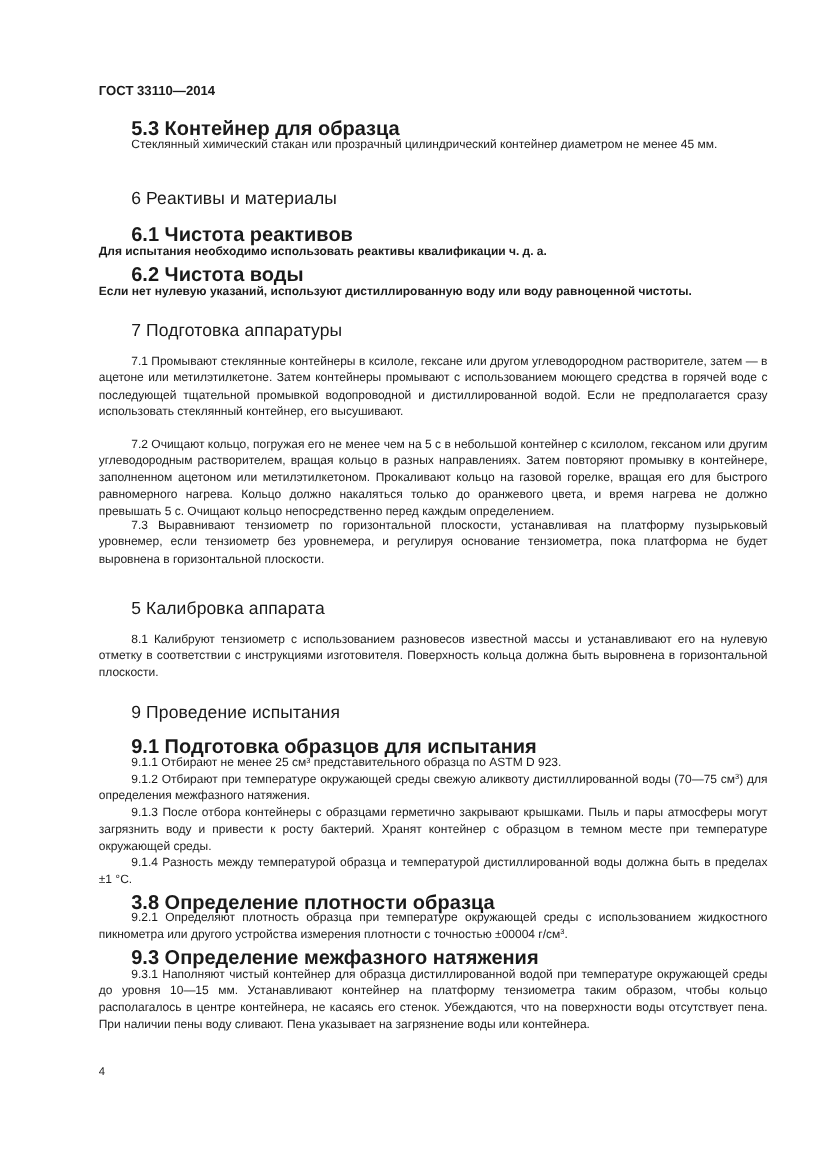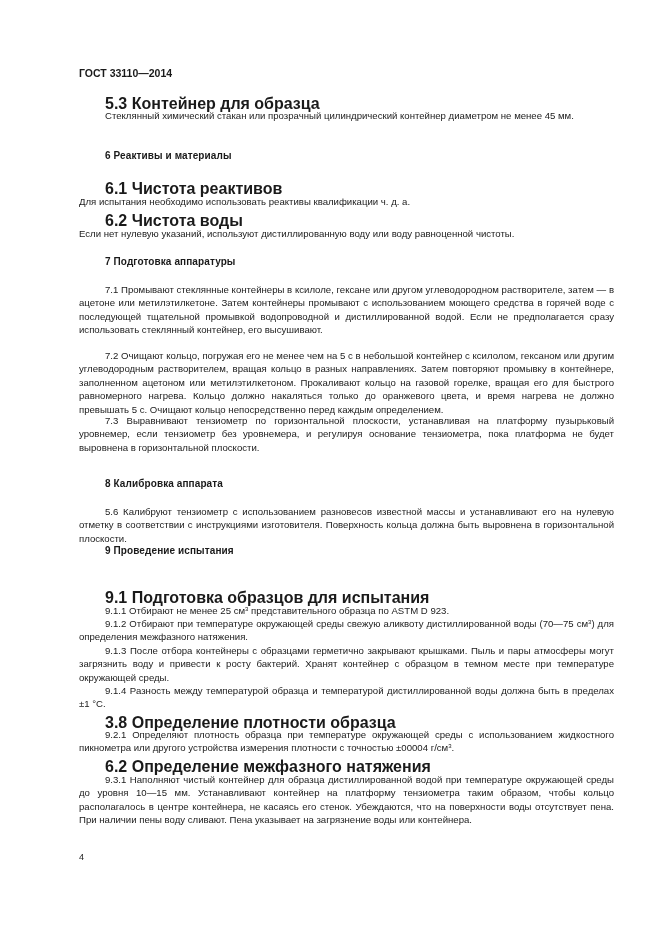--- a/index.html
+++ b/index.html
@@ -1,24 +1,24 @@
 <!DOCTYPE html>
 <html><head>
 <meta charset="utf-8">
 <style>
   html, body { margin: 0; padding: 0; background: #ffffff; }
   body { width: 661px; height: 936px; position: relative; overflow: hidden;
          font-family: "Liberation Sans", sans-serif; color: #1a1a1a; }
   .page { position: absolute; left: 79px; top: 0; width: 535px; }
   .abs { position: absolute; left: 0; width: 535px; }
   .header { font-weight: bold; font-size: 10.5px; top: 67px; left: 0; }
-  .h1 { font-weight: bold; font-size: 10px; padding-left: 26px; letter-spacing: 0.1px; }
+  .h1 { font-weight: normal; font-size: 14px; padding-left: 26px; letter-spacing: 0.1px; }
   .h2 { font-weight: bold; font-size: 16px; padding-left: 26px; }
   .p { font-size: 9.6px; line-height: 13.4px; text-align: justify; text-indent: 26px; margin: 0; }
-  .p.flush { text-indent: 0; }
+  .p.flush { text-indent: 0; font-weight: bold; }
   sup { font-size: 6px; vertical-align: top; position: relative; top: -1px; }
   .pagenum { font-size: 9px; top: 852px; }
 </style>
 </head>
 <body>
 
 <div class="page">
 
   <div class="abs header">ГОСТ 33110—2014</div>
 
@@ -29,30 +29,30 @@
   <div class="abs h2" style="top:180px;">6.1  Чистота реактивов</div>
   <p class="abs p flush" style="top:195px;">Для испытания необходимо использовать реактивы квалификации ч. д. а.</p>
   <div class="abs h2" style="top:212px;">6.2  Чистота воды</div>
   <p class="abs p flush" style="top:227px;">Если нет нулевую указаний, используют дистиллированную воду или воду равноценной чистоты.</p>
 
   <div class="abs h1" style="top:256px;">7  Подготовка аппаратуры</div>
   <p class="abs p" style="top:283px;">7.1  Промывают стеклянные контейнеры в ксилоле, гексане или другом углеводородном растворителе, затем — в ацетоне или метилэтилкетоне. Затем контейнеры промывают с использованием моющего средства в горячей воде с последующей тщательной промывкой водопроводной и дистиллированной водой. Если не предполагается сразу использовать стеклянный контейнер, его высушивают.</p>
   <p class="abs p" style="top:349px;">7.2  Очищают кольцо, погружая его не менее чем на 5 с в небольшой контейнер с ксилолом, гексаном или другим углеводородным растворителем, вращая кольцо в разных направлениях. Затем повторяют промывку в контейнере, заполненном ацетоном или метилэтилкетоном. Прокаливают кольцо на газовой горелке, вращая его для быстрого равномерного нагрева. Кольцо должно накаляться только до оранжевого цвета, и время нагрева не должно превышать 5 с. Очищают кольцо непосредственно перед каждым определением.</p>
   <p class="abs p" style="top:414px;">7.3  Выравнивают тензиометр по горизонтальной плоскости, устанавливая на платформу пузырьковый уровнемер, если тензиометр без уровнемера, и регулируя основание тензиометра, пока платформа не будет выровнена в горизонтальной плоскости.</p>
 
-  <div class="abs h1" style="top:478px;">8  Калибровка аппарата</div>
-  <p class="abs p" style="top:505px;">5.6  Калибруют тензиометр с использованием разновесов известной массы и устанавливают его на нулевую отметку в соответствии с инструкциями изготовителя. Поверхность кольца должна быть выровнена в горизонтальной плоскости.</p>
+  <div class="abs h1" style="top:478px;">5  Калибровка аппарата</div>
+  <p class="abs p" style="top:505px;">8.1  Калибруют тензиометр с использованием разновесов известной массы и устанавливают его на нулевую отметку в соответствии с инструкциями изготовителя. Поверхность кольца должна быть выровнена в горизонтальной плоскости.</p>
 
-  <div class="abs h1" style="top:545px;">9  Проведение испытания</div>
+  <div class="abs h1" style="top:561px;">9  Проведение испытания</div>
   <div class="abs h2" style="top:589px;">9.1  Подготовка образцов для испытания</div>
   <p class="abs p" style="top:604px;"><span>9.1.1  Отбирают не менее 25 см</span><sup>3</sup><span> представительного образца по ASTM D 923.</span></p>
   <p class="abs p" style="top:617px;"><span>9.1.2  Отбирают при температуре окружающей среды свежую аликвоту дистиллированной воды (70—75 см</span><sup>3</sup><span>) для определения межфазного натяжения.</span></p>
   <p class="abs p" style="top:644px;">9.1.3  После отбора контейнеры с образцами герметично закрывают крышками. Пыль и пары атмосферы могут загрязнить воду и привести к росту бактерий. Хранят контейнер с образцом в темном месте при температуре окружающей среды.</p>
   <p class="abs p" style="top:684px;">9.1.4  Разность между температурой образца и температурой дистиллированной воды должна быть в пределах ±1 °С.</p>
 
   <div class="abs h2" style="top:714px;">3.8  Определение плотности образца</div>
   <p class="abs p" style="top:728px;"><span>9.2.1  Определяют плотность образца при температуре окружающей среды с использованием жидкостного пикнометра или другого устройства измерения плотности с точностью ±00004 г/см</span><sup>3</sup><span>.</span></p>
 
-  <div class="abs h2" style="top:758px;">6.2  Определение межфазного натяжения</div>
+  <div class="abs h2" style="top:758px;">9.3  Определение межфазного натяжения</div>
   <p class="abs p" style="top:773px;">9.3.1  Наполняют чистый контейнер для образца дистиллированной водой при температуре окружающей среды до уровня 10—15 мм. Устанавливают контейнер на платформу тензиометра таким образом, чтобы кольцо располагалось в центре контейнера, не касаясь его стенок. Убеждаются, что на поверхности воды отсутствует пена. При наличии пены воду сливают. Пена указывает на загрязнение воды или контейнера.</p>
 
   <div class="abs pagenum">4</div>
 </div>
 
 </body></html>

